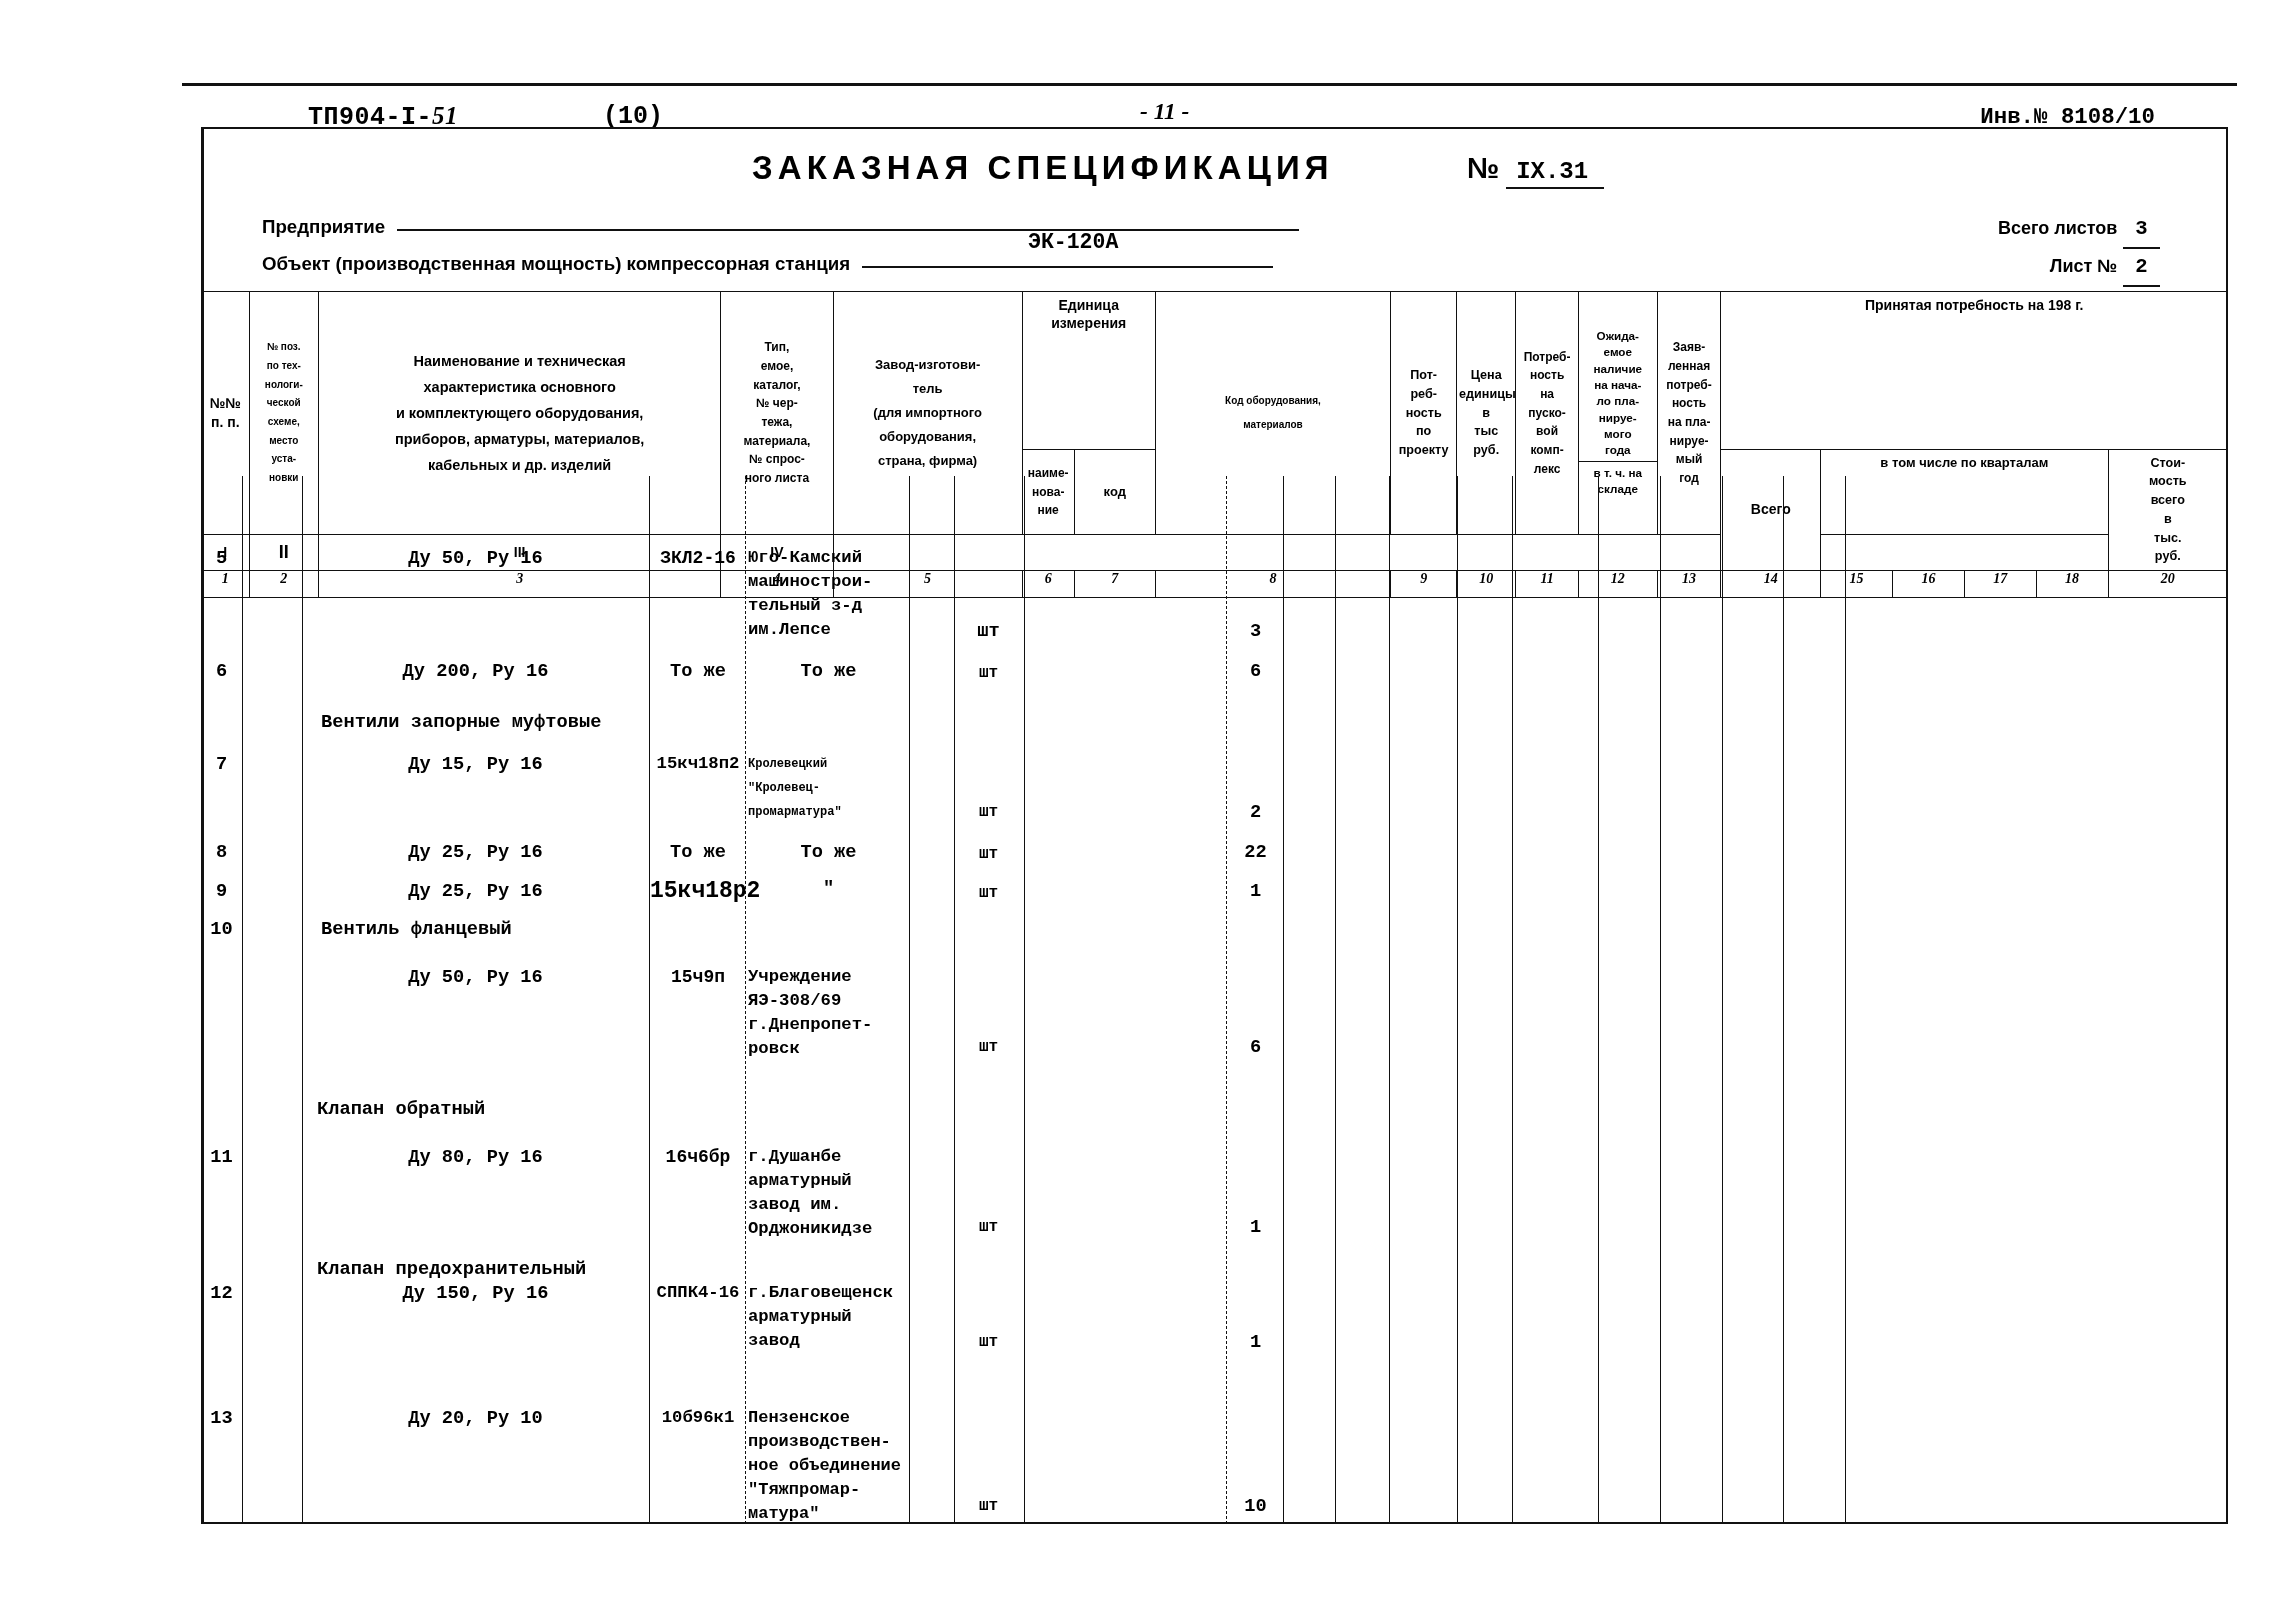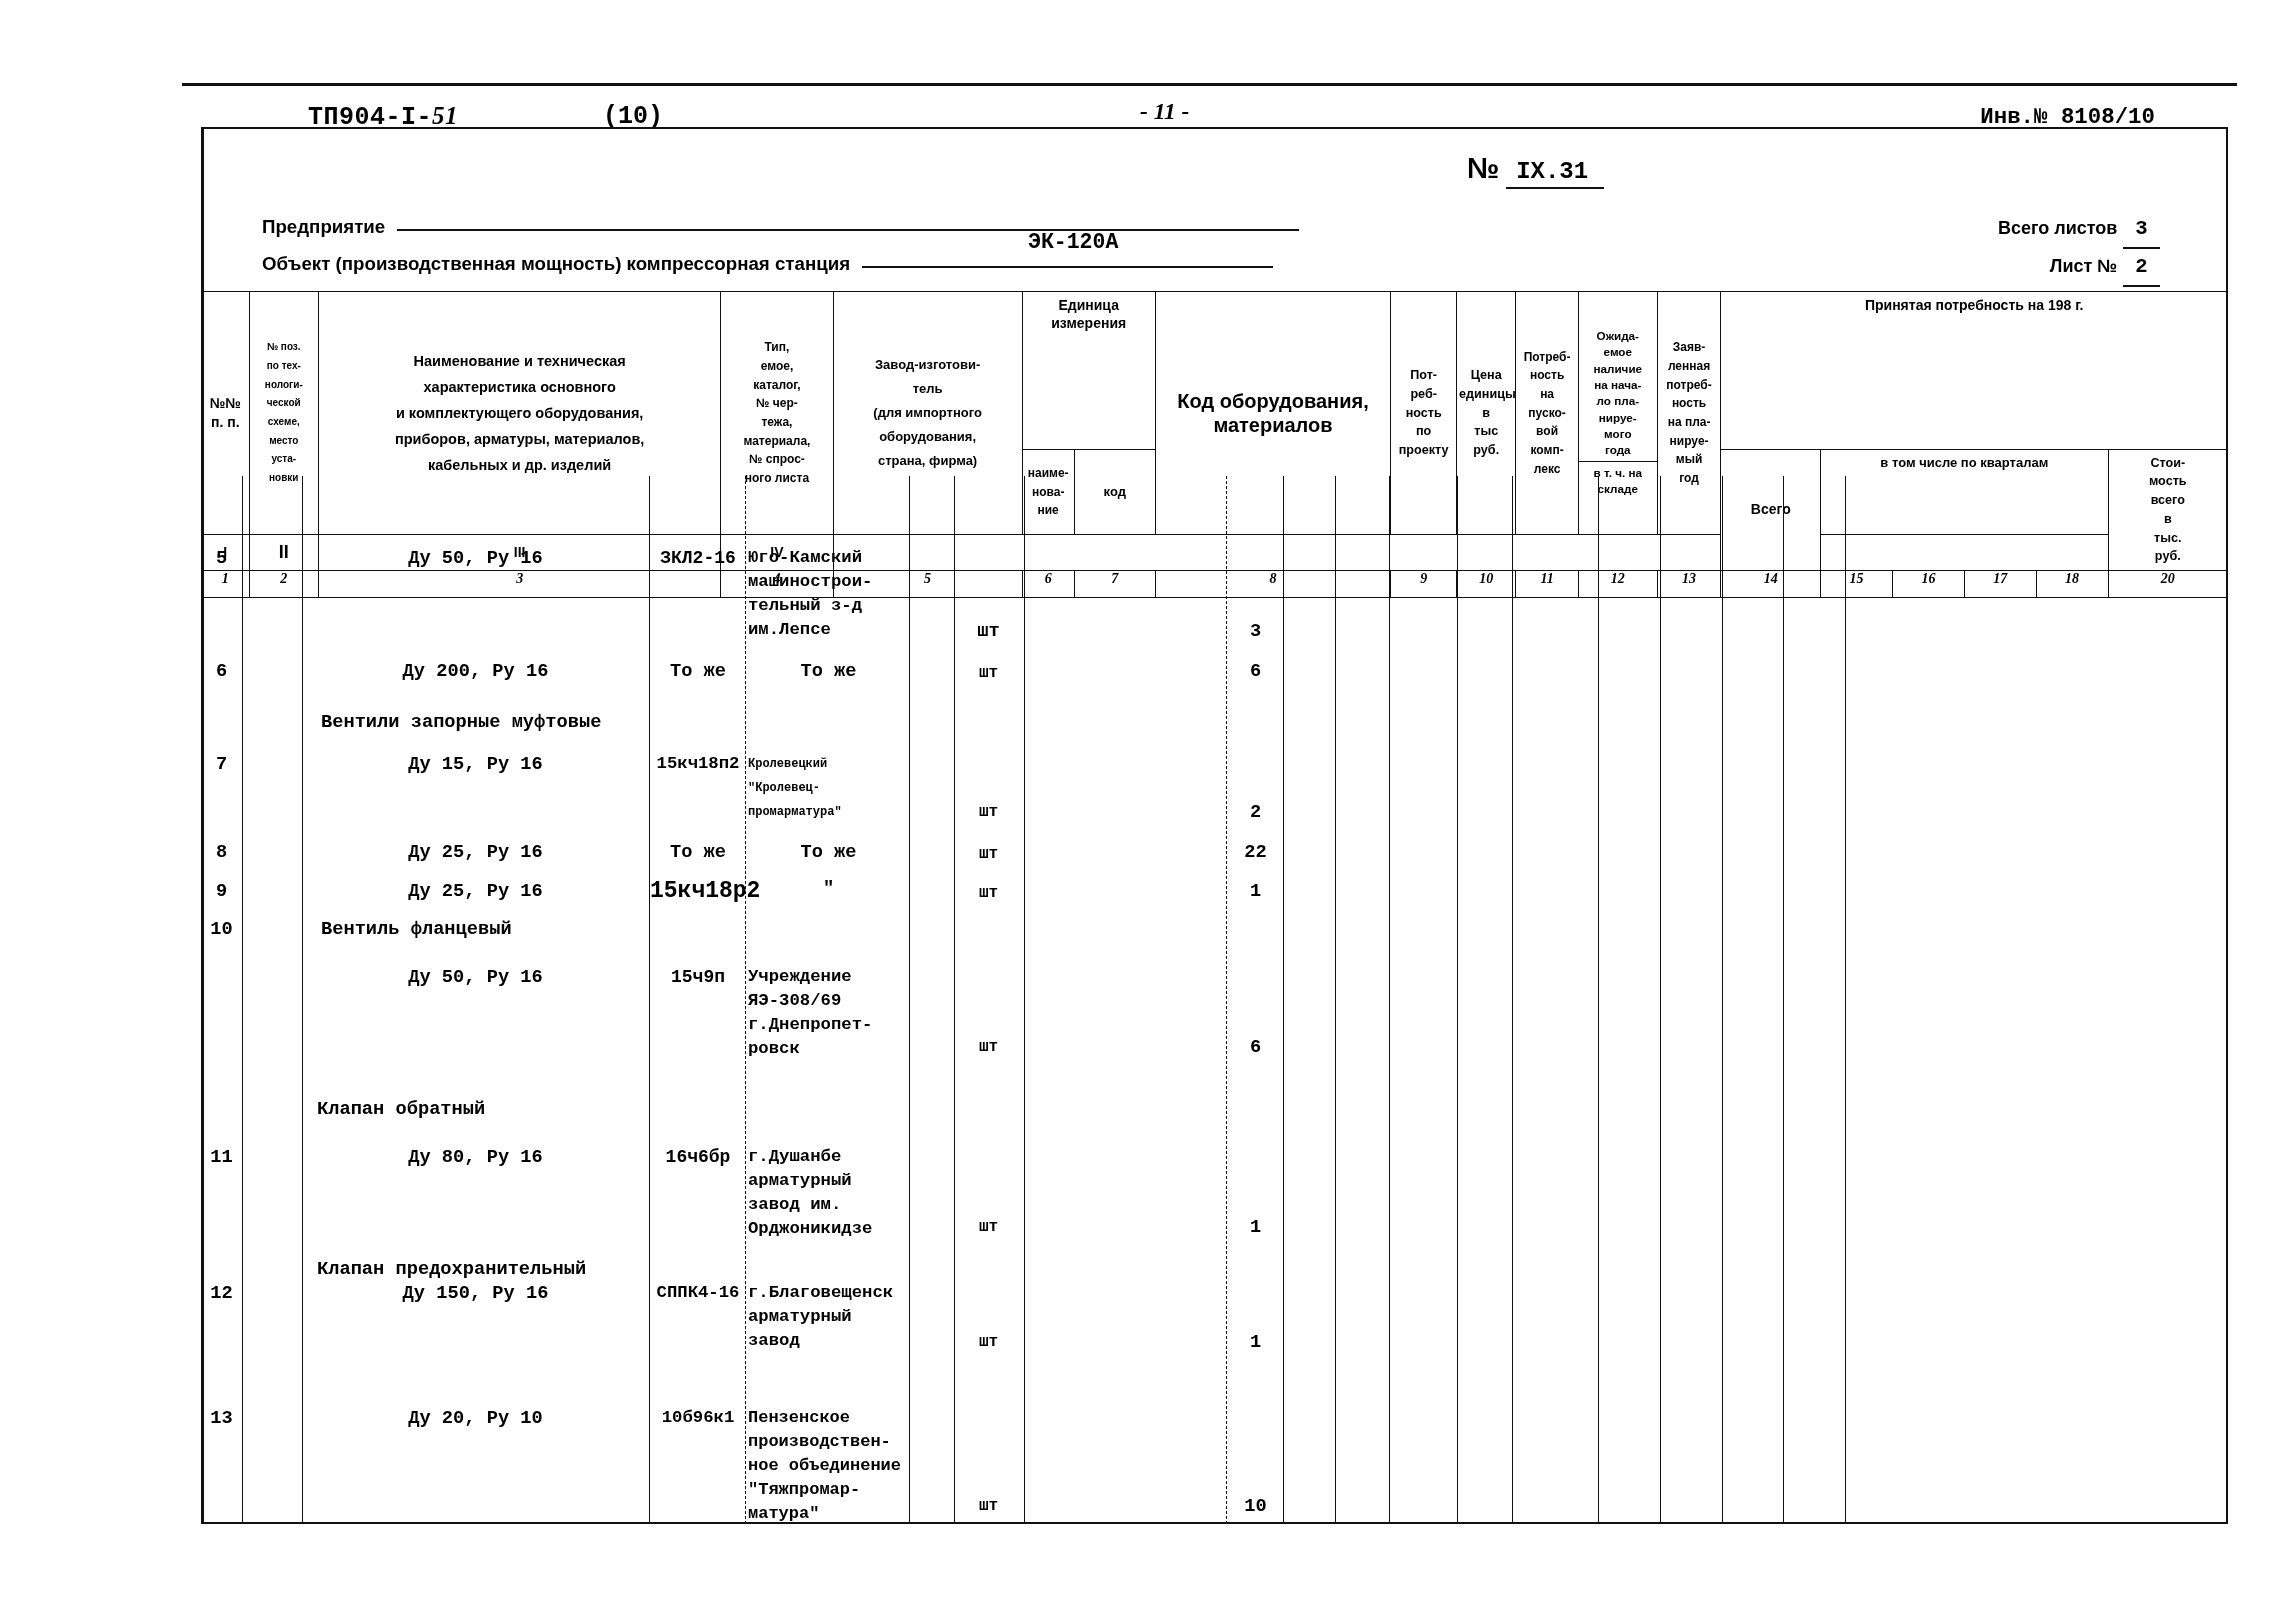--- a/index.html
+++ b/index.html
@@ -140,20 +140,21 @@
 
   <div class="topline"></div>
 
   <div class="hdr-left"><span>ТП904-I-</span><span class="hand">51</span></div>
   <div class="hdr-paren">(10)</div>
   <div class="hdr-pageno">- 11 -</div>
   <div class="hdr-inv">Инв.№ 8108/10</div>
 
   <div class="frame"></div>
 
+  <div class="title">ЗАКАЗНАЯ СПЕЦИФИКАЦИЯ</div>
   <div class="title-num"><span>№</span><span class="val">IX.31</span></div>
 
   <div class="f-pred"><span>Предприятие</span><span class="rule"></span></div>
 
   <div class="f-obj"><span>Объект (производственная мощность) компрессорная станция</span><span class="rule"></span><span class="hand">ЭК-120А</span></div>
 
   <div class="sheets">
     <div><span>Всего листов</span><span class="val">3</span></div>
     <div><span>Лист №</span><span class="val">2</span></div>
   </div>
@@ -205,21 +206,21 @@
 материала,
 № спрос-
 ного листа</th>
         <th rowspan="2" style="white-space:pre-line;font-size:13px;line-height:24px">Завод-изготови-
 тель
 (для импортного
 оборудования,
 страна, фирма)</th>
         <th colspan="2" style="vertical-align:top">Единица
 измерения</th>
-        <th rowspan="2" style="white-space:pre-line;font-size:20px;line-height:24px">Код оборудования,
+        <th rowspan="2" style="white-space:pre-line;font-size:10px;line-height:24px">Код оборудования,
 материалов</th>
         <th rowspan="2" class="vstack" style="white-space:pre-line;font-size:12.6px">Пот-
 реб-
 ность
 по
 проекту</th>
         <th rowspan="2" class="vstack" style="white-space:pre-line;font-size:12.6px">Цена
 единицы
 в
 тыс

